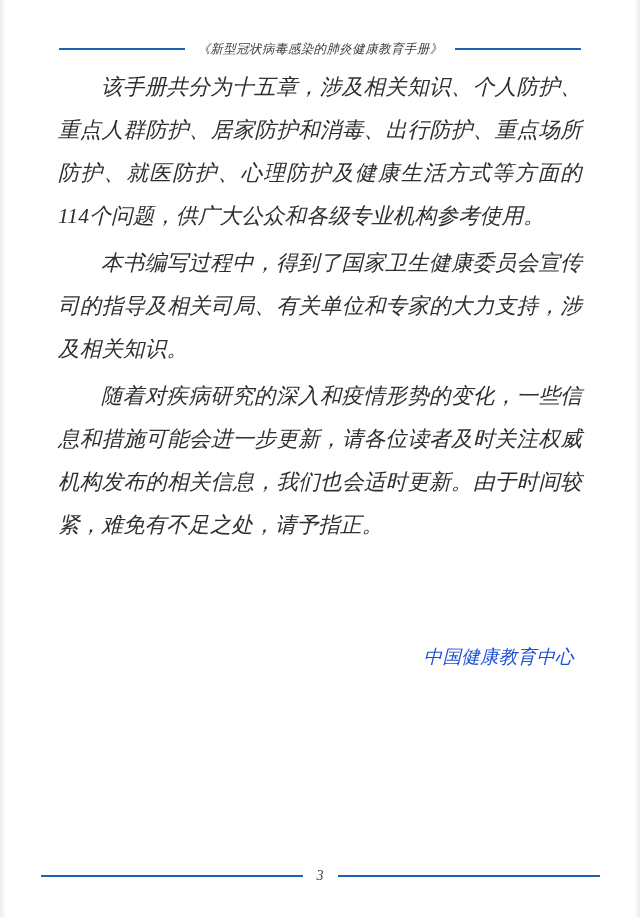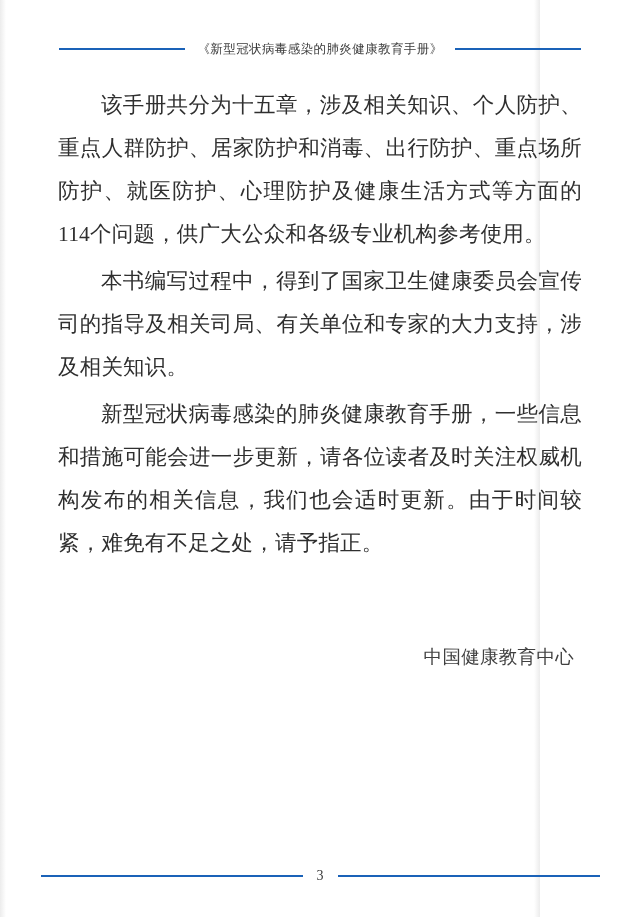--- a/index.html
+++ b/index.html
@@ -12,24 +12,25 @@
     height: 917px;
     font-family: "Liberation Serif", "DejaVu Serif", serif;
     color: #2b2b2b;
     position: relative;
     overflow: hidden;
   }
   .page {
     position: absolute;
     left: 0;
     top: 0;
-    width: 540px;
+    width: 640px;
     height: 917px;
     background: #ffffff;
     box-sizing: border-box;
+    font-style: italic;
   }
 
   
   .header {
     position: absolute;
     left: 0;
     top: 38px;
     width: 640px;
     height: 22px;
     display: flex;
@@ -48,21 +49,21 @@
     color: #3b3b3b;
     white-space: nowrap;
     letter-spacing: 0.4px;
     font-family: "Liberation Serif", "DejaVu Serif", serif;
   }
 
   
   .content {
     position: absolute;
     left: 58px;
-    top: 84px;
+    top: 66px;
     width: 524px;
   }
   .para {
     font-size: 21.5px;
     line-height: 43px;
     text-align: justify;
     text-justify: inter-ideograph;
     text-indent: 43px;
     margin: 0 0 4px 0;
     color: #2f2f2f;
@@ -73,21 +74,21 @@
   .signature {
     position: absolute;
     left: 58px;
     top: 638px;
     width: 524px;
     text-align: right;
   }
   .signature div {
     font-size: 18.5px;
     line-height: 38px;
-    color: #404040;
+    color: #1d4ed8;
     padding-right: 8px;
     letter-spacing: 0.3px;
   }
 
   
   .footer {
     position: absolute;
     left: 0;
     top: 866px;
     width: 640px;
@@ -130,21 +131,21 @@
 
   <div class="header">
     <div class="rule left"></div>
     <div class="htext">《新型冠状病毒感染的肺炎健康教育手册》</div>
     <div class="rule right"></div>
   </div>
 
   <div class="content">
     <p class="para">该手册共分为十五章，涉及相关知识、个人防护、重点人群防护、居家防护和消毒、出行防护、重点场所防护、就医防护、心理防护及健康生活方式等方面的114个问题，供广大公众和各级专业机构参考使用。</p>
     <p class="para">本书编写过程中，得到了国家卫生健康委员会宣传司的指导及相关司局、有关单位和专家的大力支持，涉及相关知识。</p>
-    <p class="para">新型冠状病毒感染的肺炎健康教育手册，一些信息和措施可能会进一步更新，请各位读者及时关注权威机构发布的相关信息，我们也会适时更新。由于时间较紧，难免有不足之处，请予指正。</p>
+    <p class="para">随着对疾病研究的深入和疫情形势的变化，一些信息和措施可能会进一步更新，请各位读者及时关注权威机构发布的相关信息，我们也会适时更新。由于时间较紧，难免有不足之处，请予指正。</p>
   </div>
 
   <div class="signature">
     <div>中国健康教育中心</div>
   </div>
 
   <div class="footer">
     <div class="frule left"></div>
     <div class="pnum">3</div>
     <div class="frule right"></div>

